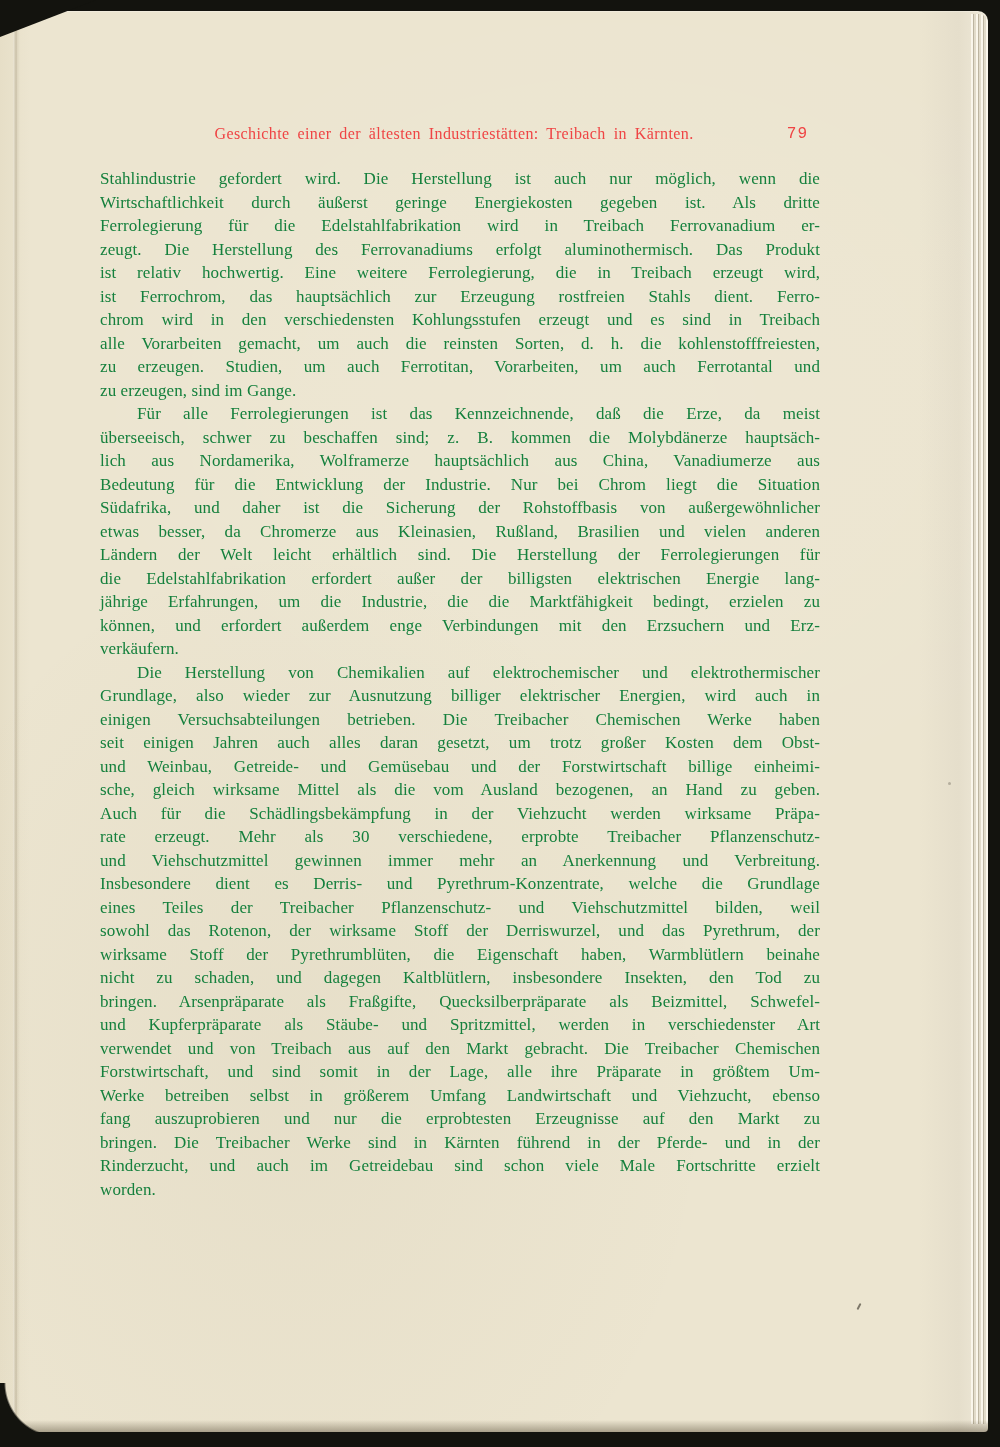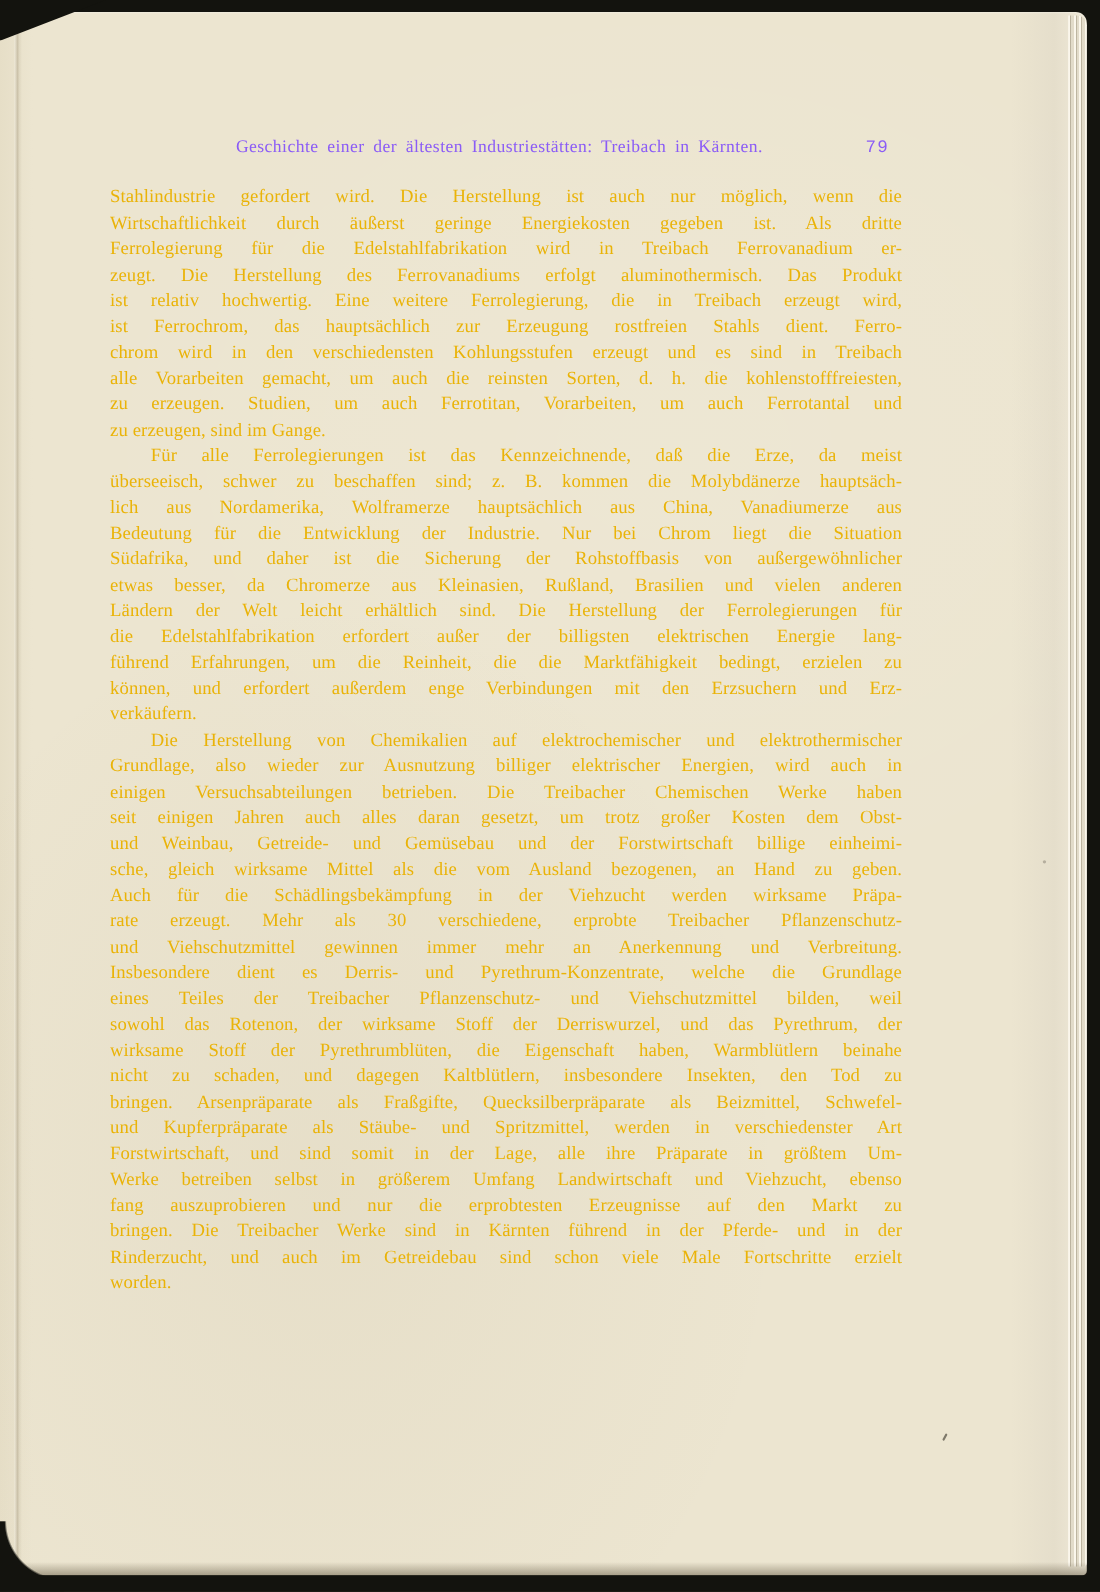--- a/index.html
+++ b/index.html
@@ -45,29 +45,29 @@
     clip-path:polygon(0 0,100% 0,0 100%);
   }
   .corner-dark-bottom{
     position:absolute;left:0;bottom:0;width:58px;height:64px;
     background:radial-gradient(circle at 100% 0,transparent 52px,#13130e 54px);
   }
   .running-header{
     position:absolute;left:100px;top:125px;width:708px;
     text-align:center;
     font-size:16px;letter-spacing:0.4px;word-spacing:3.5px;
-    color:#8b5cf6;
+    color:#ef4444;
   }
   .running-header .pagenum{
     position:absolute;right:0;top:0;letter-spacing:1px;font-family:Liberation Mono, monospace;
   }
   .body-text{
     position:absolute;left:100px;top:167px;width:720px;
     font-size:17px;line-height:23.5px;
-    color:#eab308;
+    color:#15803d;
     letter-spacing:0.1px;
   }
   .para{margin:0;}
   .line{
     text-align:justify;
     text-align-last:justify;
   }
   .line.last{text-align-last:left;}
   .line.indent{text-indent:37px;}
   .speck{
@@ -109,41 +109,42 @@
       </div>
       <div class="para">
         <div class="line indent">Für alle Ferrolegierungen ist das Kennzeichnende, daß die Erze, da meist</div>
         <div class="line">überseeisch, schwer zu beschaffen sind; z. B. kommen die Molybdänerze hauptsäch-</div>
         <div class="line">lich aus Nordamerika, Wolframerze hauptsächlich aus China, Vanadiumerze aus</div>
         <div class="line">Bedeutung für die Entwicklung der Industrie. Nur bei Chrom liegt die Situation</div>
         <div class="line">Südafrika, und daher ist die Sicherung der Rohstoffbasis von außergewöhnlicher</div>
         <div class="line">etwas besser, da Chromerze aus Kleinasien, Rußland, Brasilien und vielen anderen</div>
         <div class="line">Ländern der Welt leicht erhältlich sind. Die Herstellung der Ferrolegierungen für</div>
         <div class="line">die Edelstahlfabrikation erfordert außer der billigsten elektrischen Energie lang-</div>
-        <div class="line">führend Erfahrungen, um die Reinheit, die die Marktfähigkeit bedingt, erzielen zu</div>
+        <div class="line">jährige Erfahrungen, um die Industrie, die die Marktfähigkeit bedingt, erzielen zu</div>
         <div class="line">können, und erfordert außerdem enge Verbindungen mit den Erzsuchern und Erz-</div>
         <div class="line last">verkäufern.</div>
       </div>
       <div class="para">
         <div class="line indent">Die Herstellung von Chemikalien auf elektrochemischer und elektrothermischer</div>
         <div class="line">Grundlage, also wieder zur Ausnutzung billiger elektrischer Energien, wird auch in</div>
         <div class="line">einigen Versuchsabteilungen betrieben. Die Treibacher Chemischen Werke haben</div>
         <div class="line">seit einigen Jahren auch alles daran gesetzt, um trotz großer Kosten dem Obst-</div>
         <div class="line">und Weinbau, Getreide- und Gemüsebau und der Forstwirtschaft billige einheimi-</div>
         <div class="line">sche, gleich wirksame Mittel als die vom Ausland bezogenen, an Hand zu geben.</div>
         <div class="line">Auch für die Schädlingsbekämpfung in der Viehzucht werden wirksame Präpa-</div>
         <div class="line">rate erzeugt. Mehr als 30 verschiedene, erprobte Treibacher Pflanzenschutz-</div>
         <div class="line">und Viehschutzmittel gewinnen immer mehr an Anerkennung und Verbreitung.</div>
         <div class="line">Insbesondere dient es Derris- und Pyrethrum-Konzentrate, welche die Grundlage</div>
         <div class="line">eines Teiles der Treibacher Pflanzenschutz- und Viehschutzmittel bilden, weil</div>
         <div class="line">sowohl das Rotenon, der wirksame Stoff der Derriswurzel, und das Pyrethrum, der</div>
         <div class="line">wirksame Stoff der Pyrethrumblüten, die Eigenschaft haben, Warmblütlern beinahe</div>
         <div class="line">nicht zu schaden, und dagegen Kaltblütlern, insbesondere Insekten, den Tod zu</div>
         <div class="line">bringen. Arsenpräparate als Fraßgifte, Quecksilberpräparate als Beizmittel, Schwefel-</div>
         <div class="line">und Kupferpräparate als Stäube- und Spritzmittel, werden in verschiedenster Art</div>
+        <div class="line">verwendet und von Treibach aus auf den Markt gebracht. Die Treibacher Chemischen</div>
         <div class="line">Forstwirtschaft, und sind somit in der Lage, alle ihre Präparate in größtem Um-</div>
         <div class="line">Werke betreiben selbst in größerem Umfang Landwirtschaft und Viehzucht, ebenso</div>
         <div class="line">fang auszuprobieren und nur die erprobtesten Erzeugnisse auf den Markt zu</div>
         <div class="line">bringen. Die Treibacher Werke sind in Kärnten führend in der Pferde- und in der</div>
         <div class="line">Rinderzucht, und auch im Getreidebau sind schon viele Male Fortschritte erzielt</div>
         <div class="line last">worden.</div>
       </div>
     </div>
 
   <div class="speck s1"></div>

